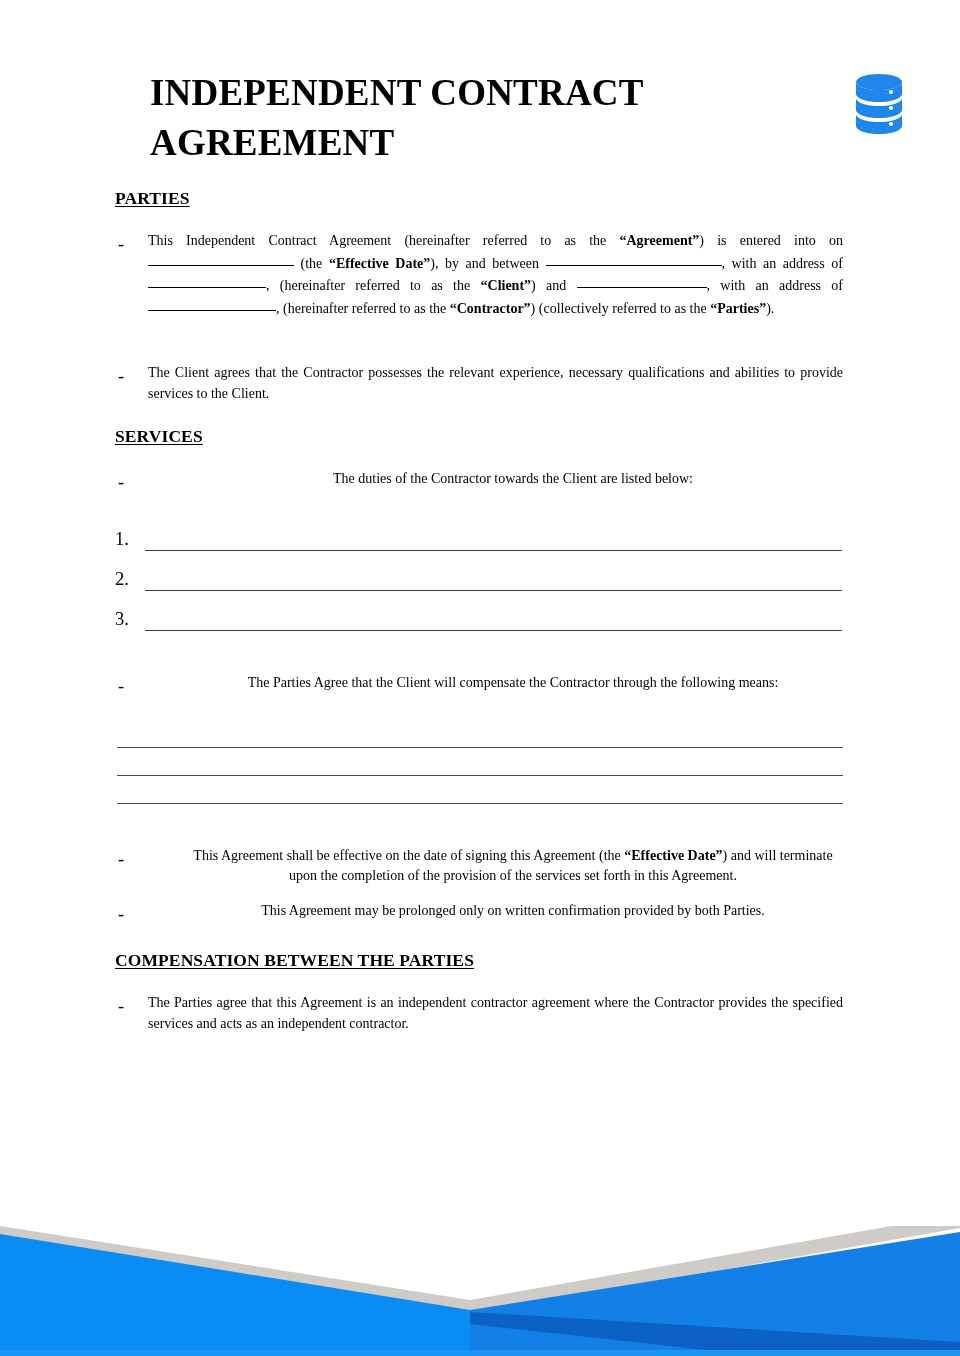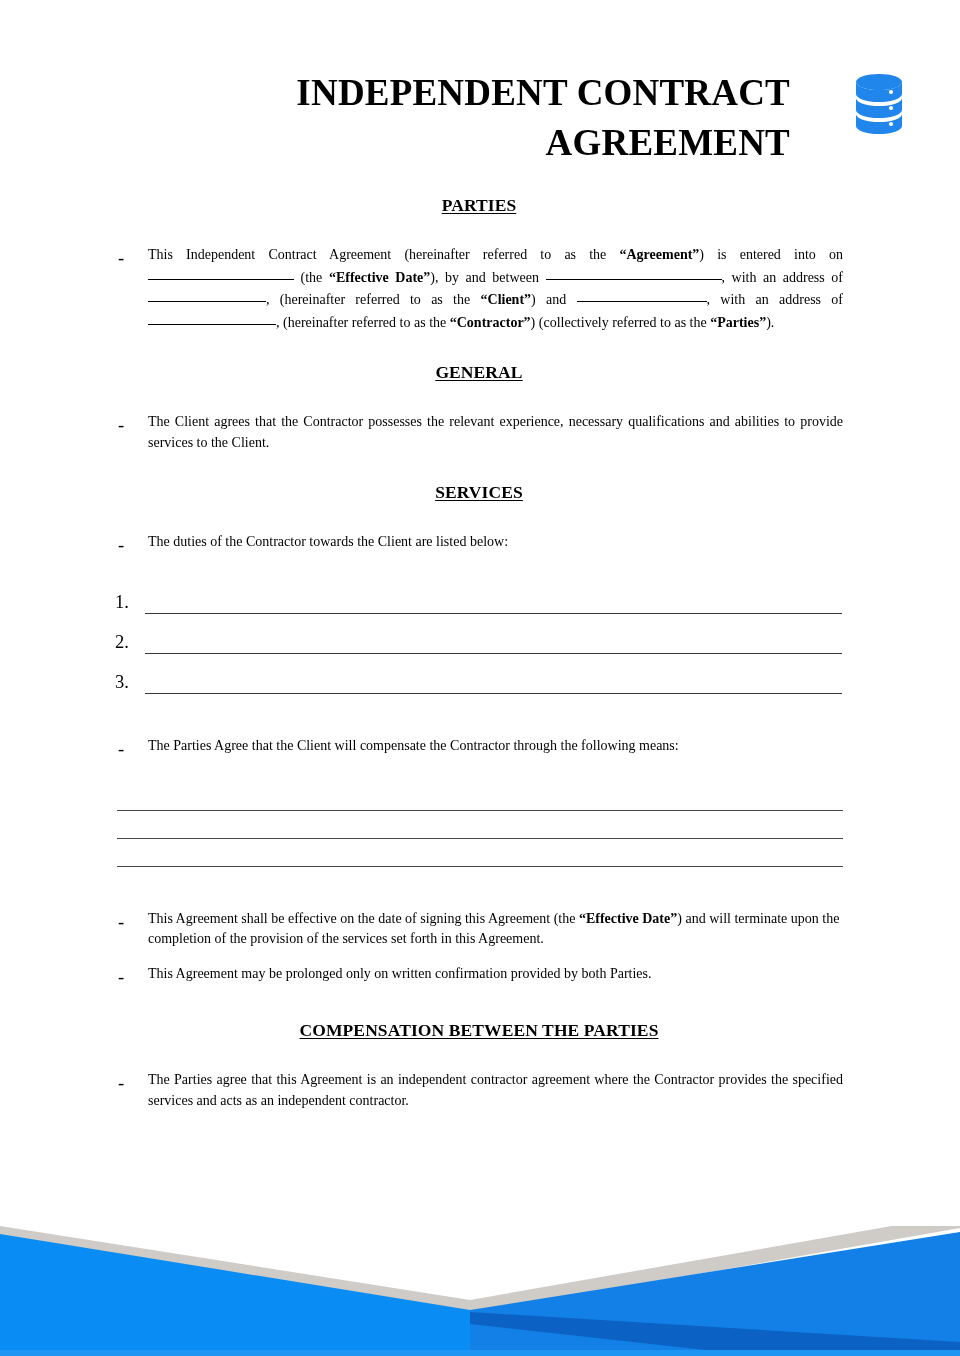--- a/index.html
+++ b/index.html
@@ -30,46 +30,45 @@
     width: 58px;
     height: 68px;
   }
 
   
   .doc-title {
     position: absolute;
     left: 150px;
     top: 68px;
     width: 640px;
-    text-align: right;
+    text-align: left;
     font-size: 37px;
     font-weight: bold;
     line-height: 1.35;
     letter-spacing: 0.2px;
     font-family: "Liberation Serif", "DejaVu Serif", serif;
   }
 
   
   .content {
     position: absolute;
     left: 115px;
     top: 188px;
     width: 728px;
   }
 
   h2.section-head {
     font-size: 17.5px;
     font-weight: bold;
     text-decoration: underline;
     text-underline-offset: 2px;
-    margin: 7px;
+    margin: 0;
     padding: 0;
     letter-spacing: 0.1px;
     font-family: "Liberation Serif", "DejaVu Serif", serif;
-    text-align: center;
   }
 
   .sp-after-head { height: 22px; }
   .sp-before-head { height: 22px; }
   .sp-sm { height: 14px; }
   .sp-md { height: 20px; }
 
   .bullet-row {
     display: flex;
     align-items: flex-start;
@@ -82,21 +81,21 @@
     line-height: 1.47;
     text-align: left;
   }
   .bullet-text {
     flex: 1 1 auto;
     font-size: 14px;
     line-height: 1.47;
     text-align: justify;
     text-justify: inter-word;
   }
-  .bullet-text.nojustify { text-align: left; }
+  .bullet-text.nojustify { text-align: center; margin-left: 35px; }
 
   b, .b { font-weight: bold; }
 
   .blank-inline {
     display: inline-block;
     border-bottom: 1.4px solid #000;
     vertical-align: 2px;
     height: 13px;
   }
   .bl-1 { width: 146px; }
@@ -176,21 +175,20 @@
   <div class="content">
 
     <h2 class="section-head">PARTIES</h2>
     <div class="sp-after-head"></div>
     <div class="bullet-row">
       <div class="bullet-dash">-</div>
       <div class="bullet-text"><span>This Independent Contract Agreement (hereinafter referred to as the </span><b>“Agreement”</b><span>) is entered into on </span><span class="blank-inline bl-1"></span><span> (the </span><b>“Effective Date”</b><span>), by and between </span><span class="blank-inline bl-2"></span><span>, with an address of </span><span class="blank-inline bl-3"></span><span>, (hereinafter referred to as the </span><b>“Client”</b><span>) and </span><span class="blank-inline bl-4"></span><span>, with an address of </span><span class="blank-inline bl-5"></span><span>, (hereinafter referred to as the </span><b>“Contractor”</b><span>) (collectively referred to as the </span><b>“Parties”</b><span>).</span></div>
     </div>
 
     <div class="sp-before-head"></div>
-    <h2 class="section-head">GENERAL</h2>
     <div class="sp-after-head"></div>
     <div class="bullet-row">
       <div class="bullet-dash">-</div>
       <div class="bullet-text">The Client agrees that the Contractor possesses the relevant experience, necessary qualifications and abilities to provide services to the Client.</div>
     </div>
 
     <div class="sp-before-head"></div>
     <h2 class="section-head">SERVICES</h2>
     <div class="sp-after-head"></div>
     <div class="bullet-row">

